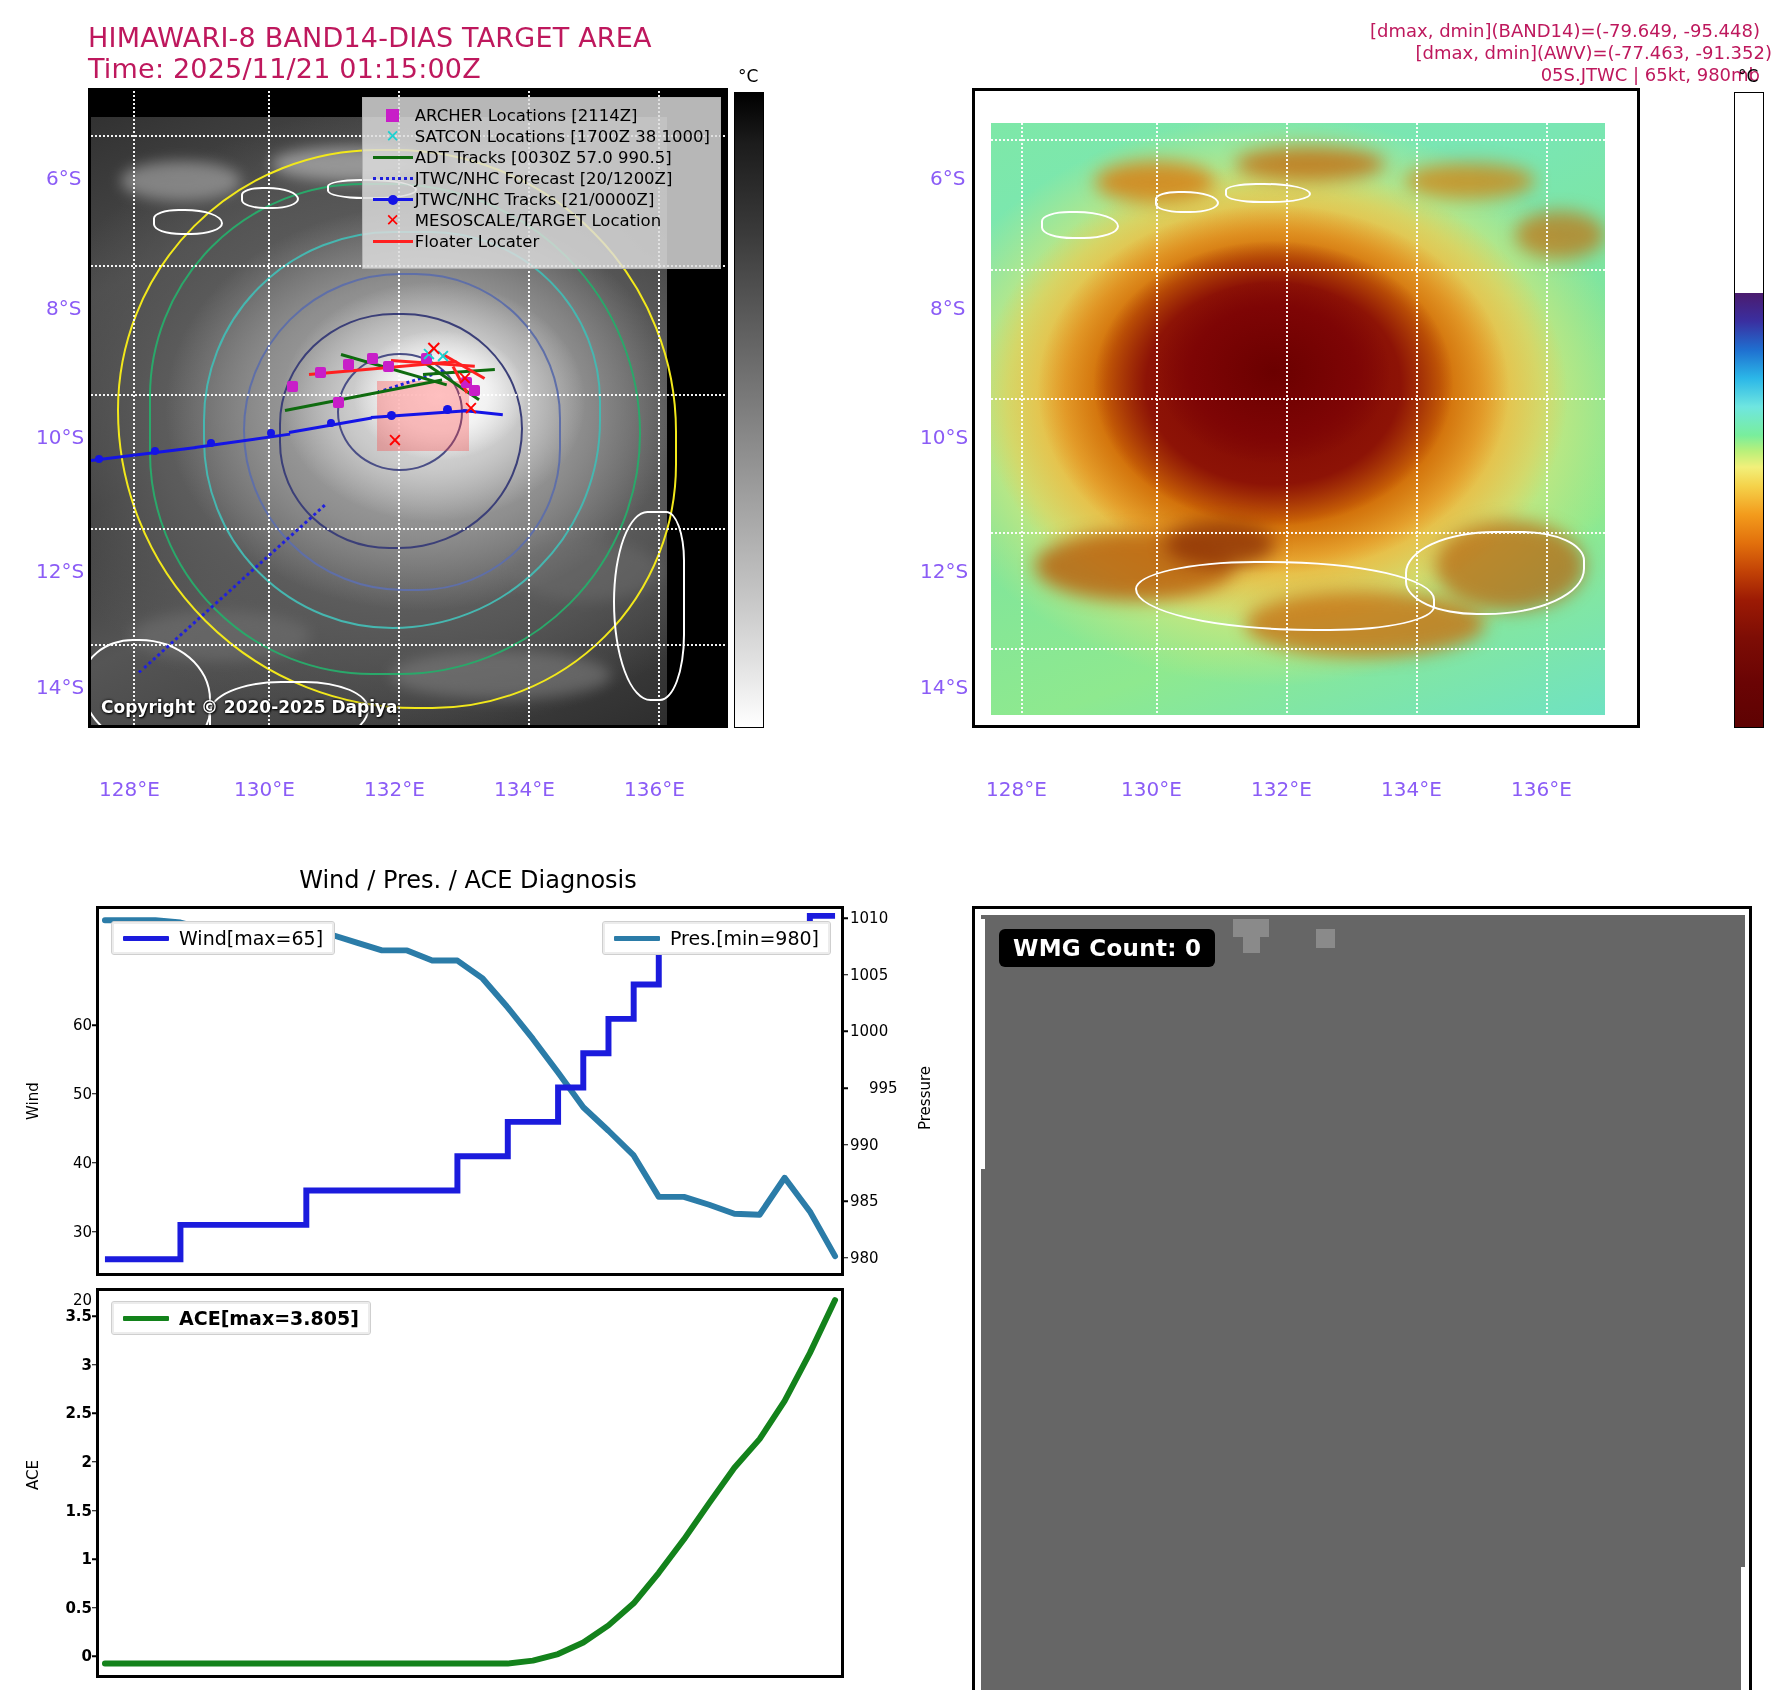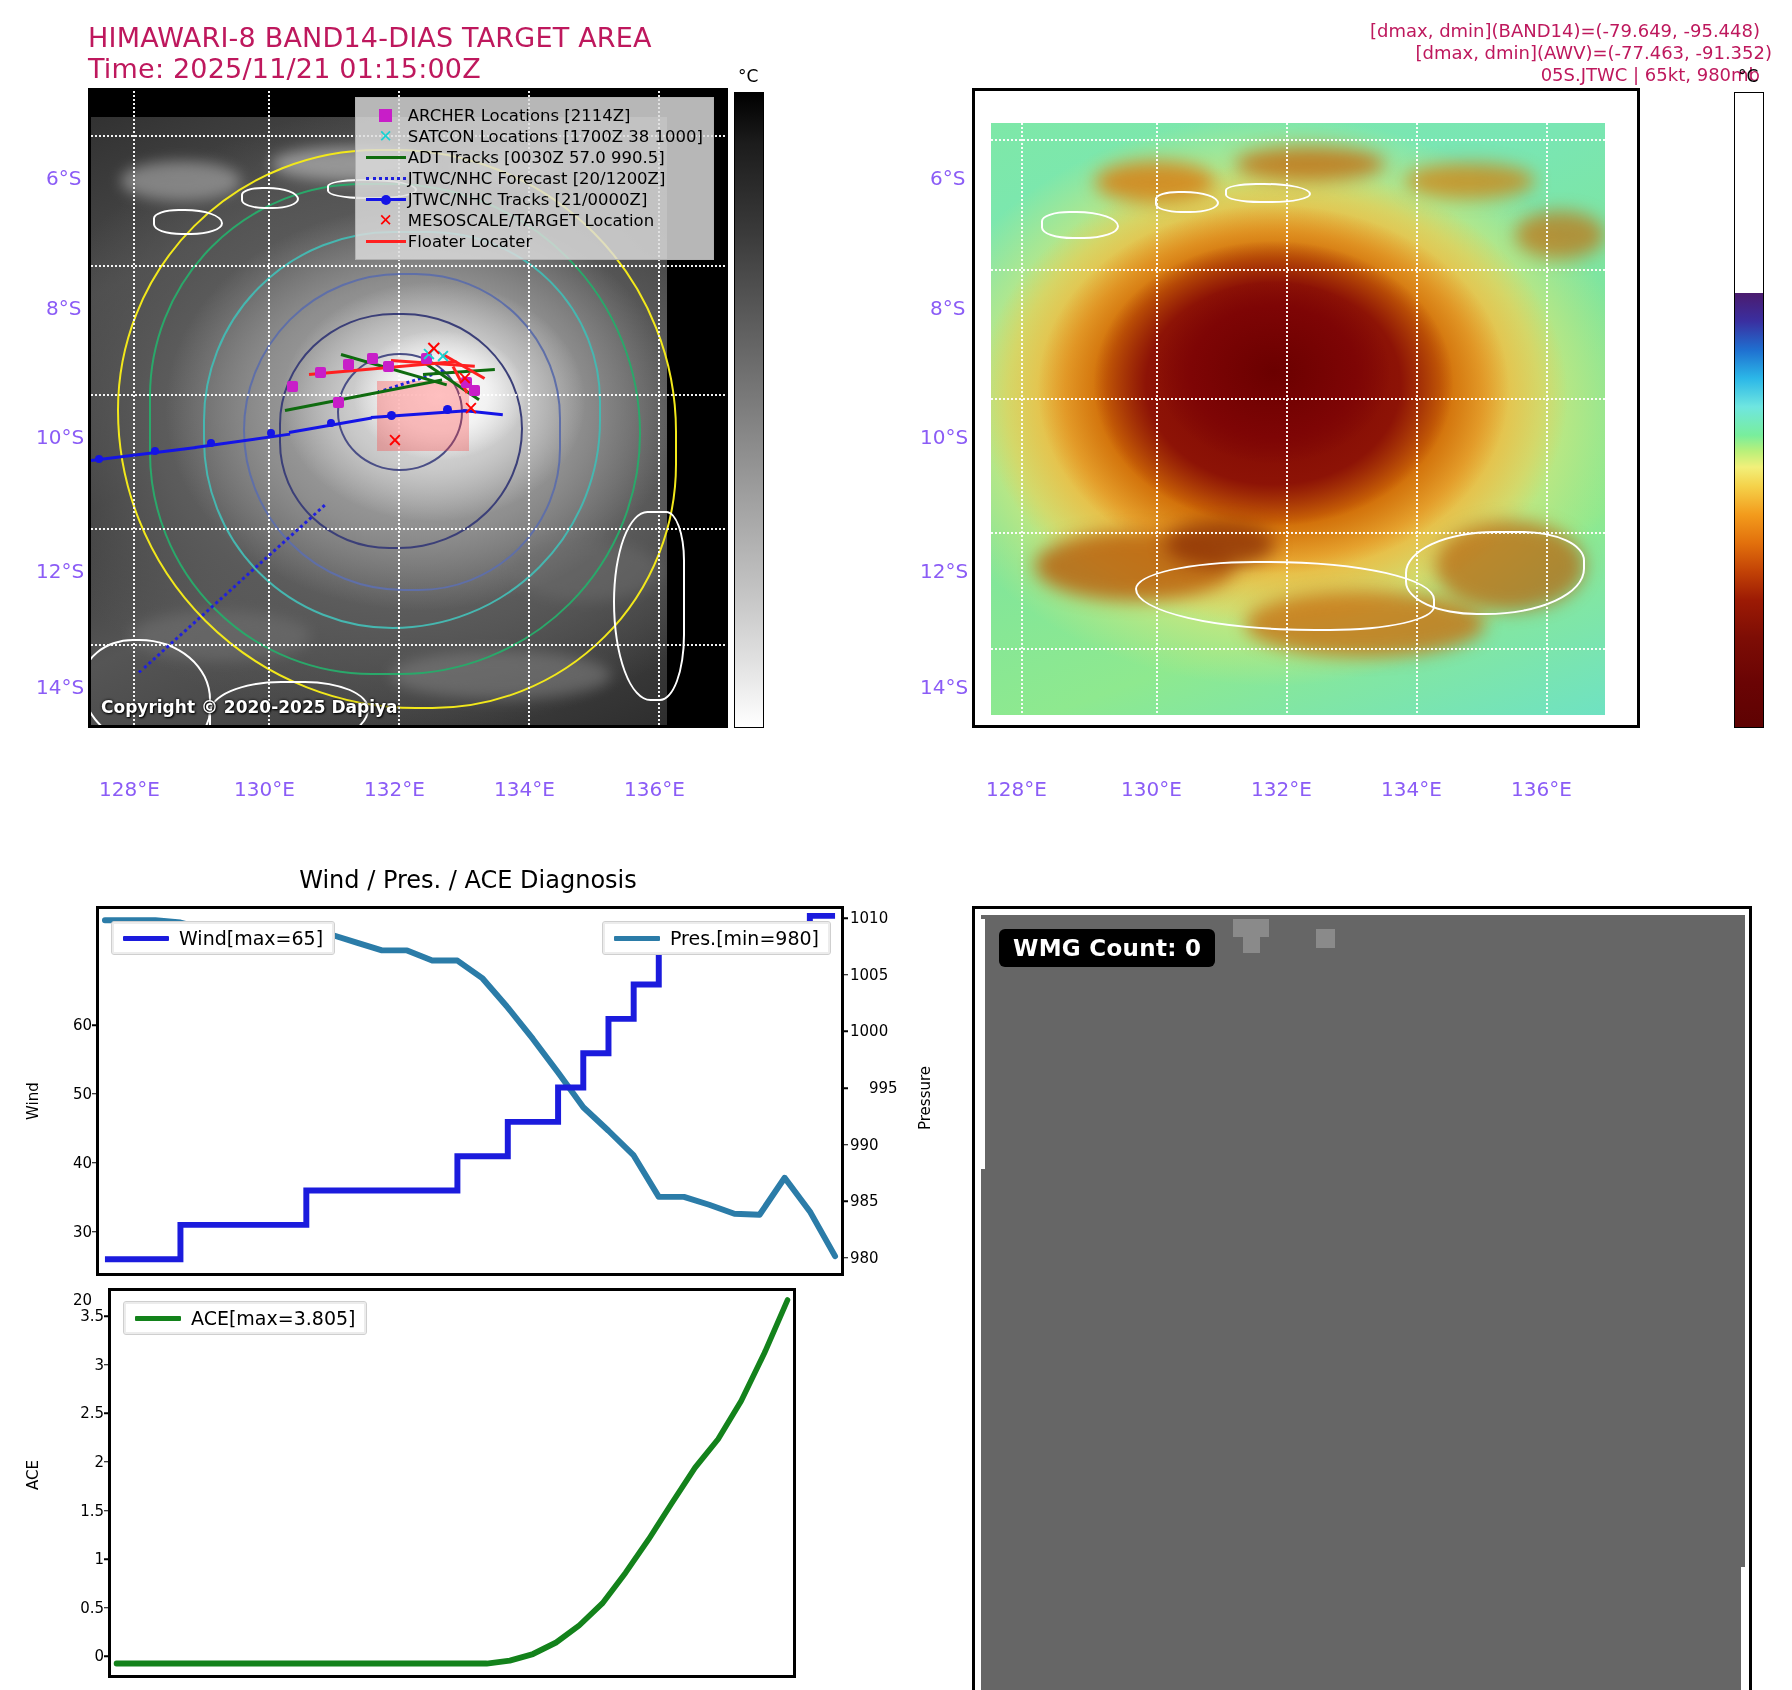--- a/index.html
+++ b/index.html
@@ -69,24 +69,24 @@
 
   
   .coast{ position:absolute; border:2px solid #fff; border-radius:40% 60% 50% 45%; }
 
   
   .trk{ position:absolute; height:0; transform-origin: 0 50%; }
   .dotmark{ position:absolute; border-radius:2px; }
 
   
   #ir-legend{
-    position:absolute; right:11px; top:6px;
+    position:absolute; right:4px; top:6px;
     background: rgba(220,220,220,.83);
     border:1px solid #b0b0b0;
-    padding:7px 10px 7px 8px;
+    padding:7px 10px 16px 8px;
     font-size:16.5px; color:#000;
     line-height:21px;
   }
   #ir-legend .row{ display:flex; align-items:center; height:21px; }
   #ir-legend .key{ width:44px; flex:0 0 44px; display:flex; align-items:center; justify-content:center; }
   #ir-legend .lbl{ white-space:pre; }
   .k-square{ width:13px; height:13px; background:#c81ec8; }
   .k-x{ color:#19d2d2; font-weight:bold; font-size:17px; line-height:1; }
   .k-xr{ color:#ff0000; font-weight:bold; font-size:17px; line-height:1; }
   .k-line{ width:40px; height:3px; }
@@ -123,21 +123,21 @@
   .cbar-title{ position:absolute; font-size:17px; color:#000; }
   
 
   
   .maplab{ position:absolute; font-size:20px; color:#8b5cf6; white-space:nowrap;margin-top:44px; }
 
   
   #wp-title{ position:absolute; left:88px; top:866px; width:760px; text-align:center; font-size:24px; }
 
   #wind-panel{ left:96px; top:906px; width:748px; height:370px; }
-  #ace-panel { left:108px; top:1288px; width:688px; height:390px; }
+  #ace-panel { left:96px; top:1288px; width:748px; height:390px;font-weight:bold; }
   .plotarea{ position:absolute; inset:0; overflow:visible; }
   .ytick{ position:absolute; right:100%; margin-right:7px; font-size:15px; transform:translateY(-50%); white-space:nowrap; }
   .ytick-r{ position:absolute; left:100%; margin-left:9px; font-size:15px; transform:translateY(-50%); white-space:nowrap; }
   .tickmark-l{ position:absolute; right:100%; width:7px; height:1.5px; background:#000; transform:translateY(-50%); }
   .tickmark-r{ position:absolute; left:100%; width:7px; height:1.5px; background:#000; transform:translateY(-50%); }
   .vaxis-title{ position:absolute; font-size:15px; writing-mode:vertical-rl; transform:rotate(180deg); }
 
   .chart-legend{
     position:absolute; background:#fff; border:1px solid #cfcfcf; border-radius:3px;
     padding:5px 11px; display:flex; align-items:center; gap:10px;

